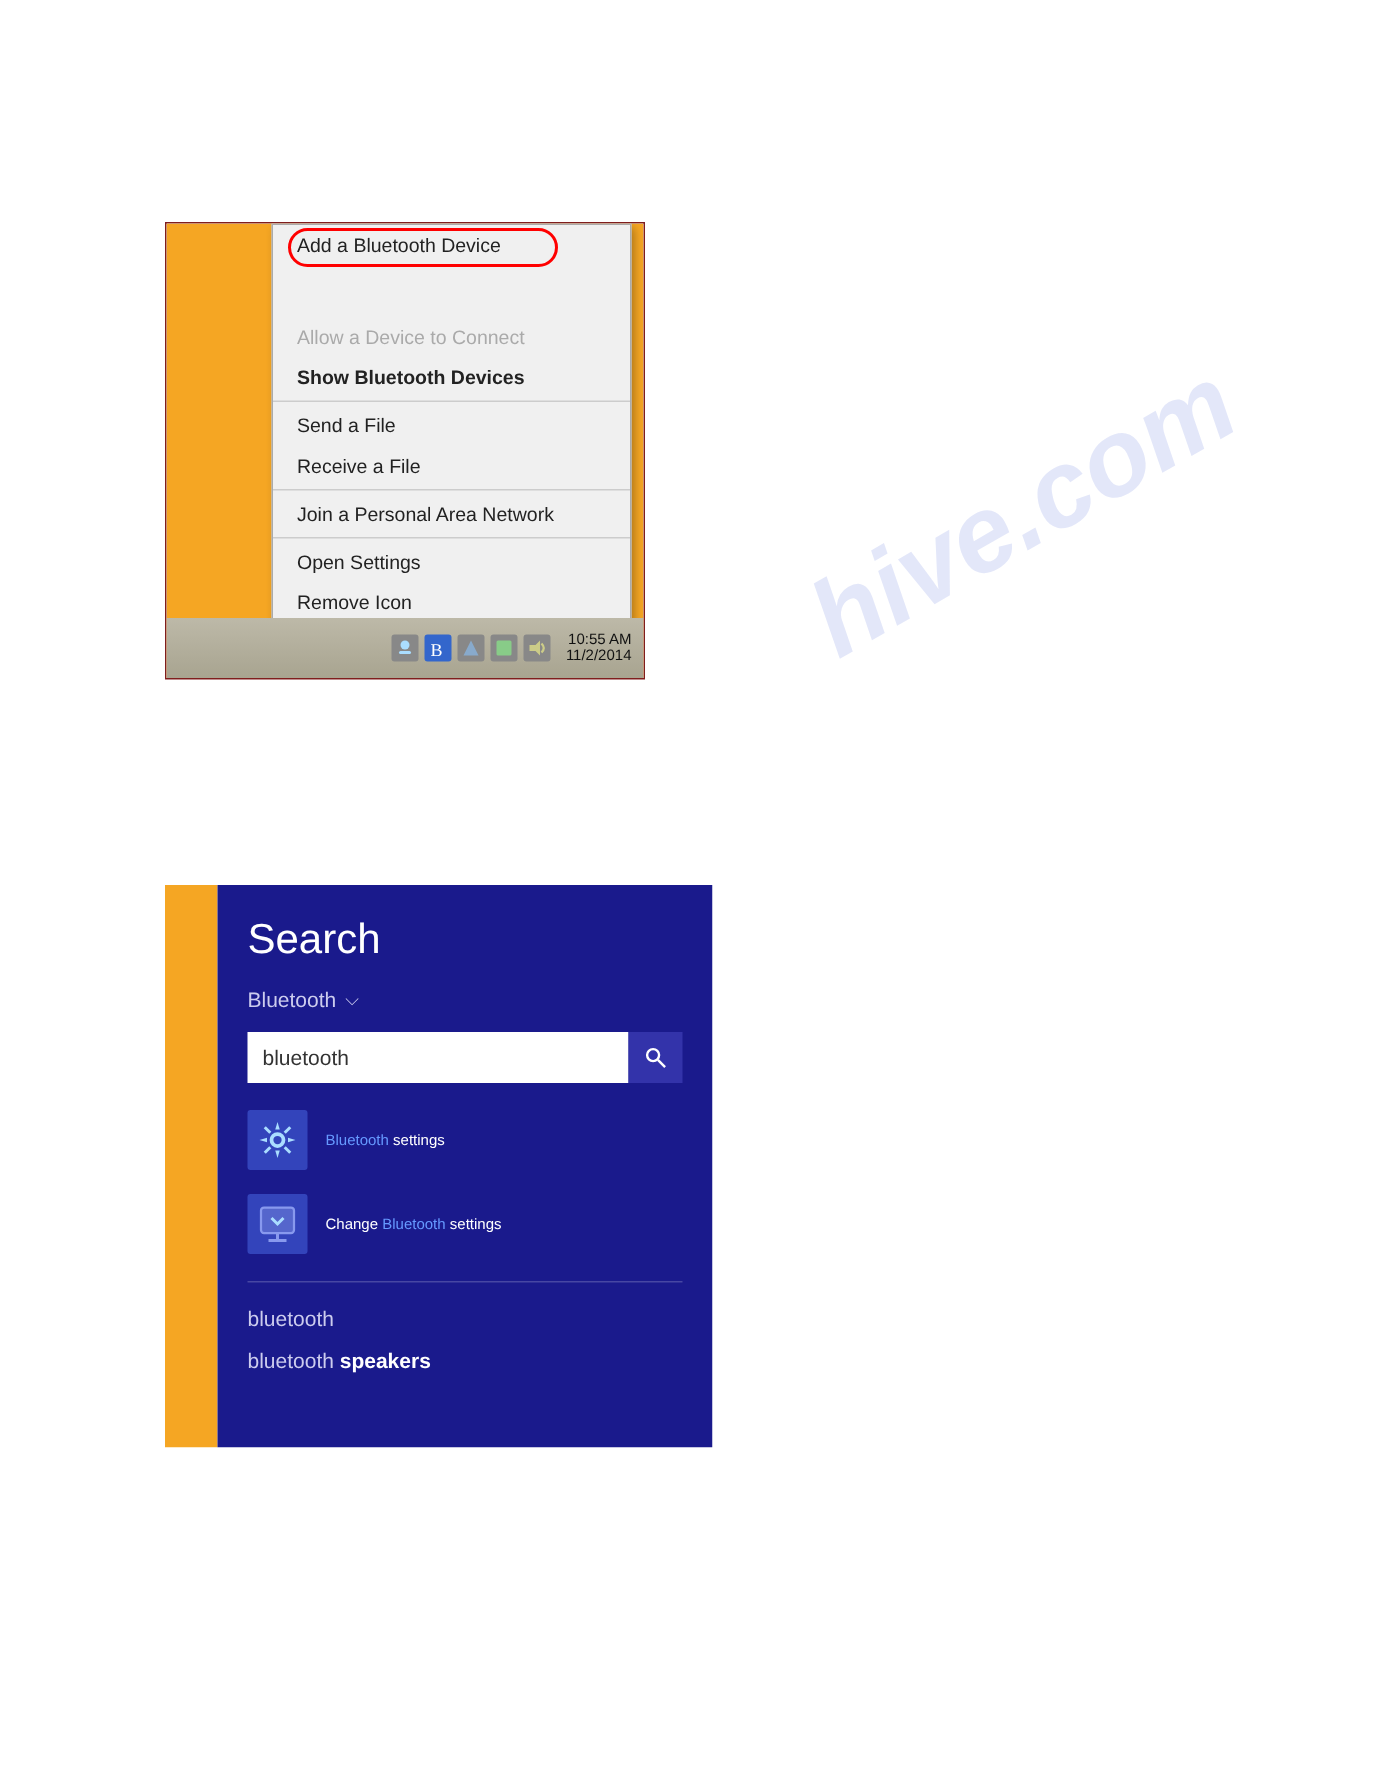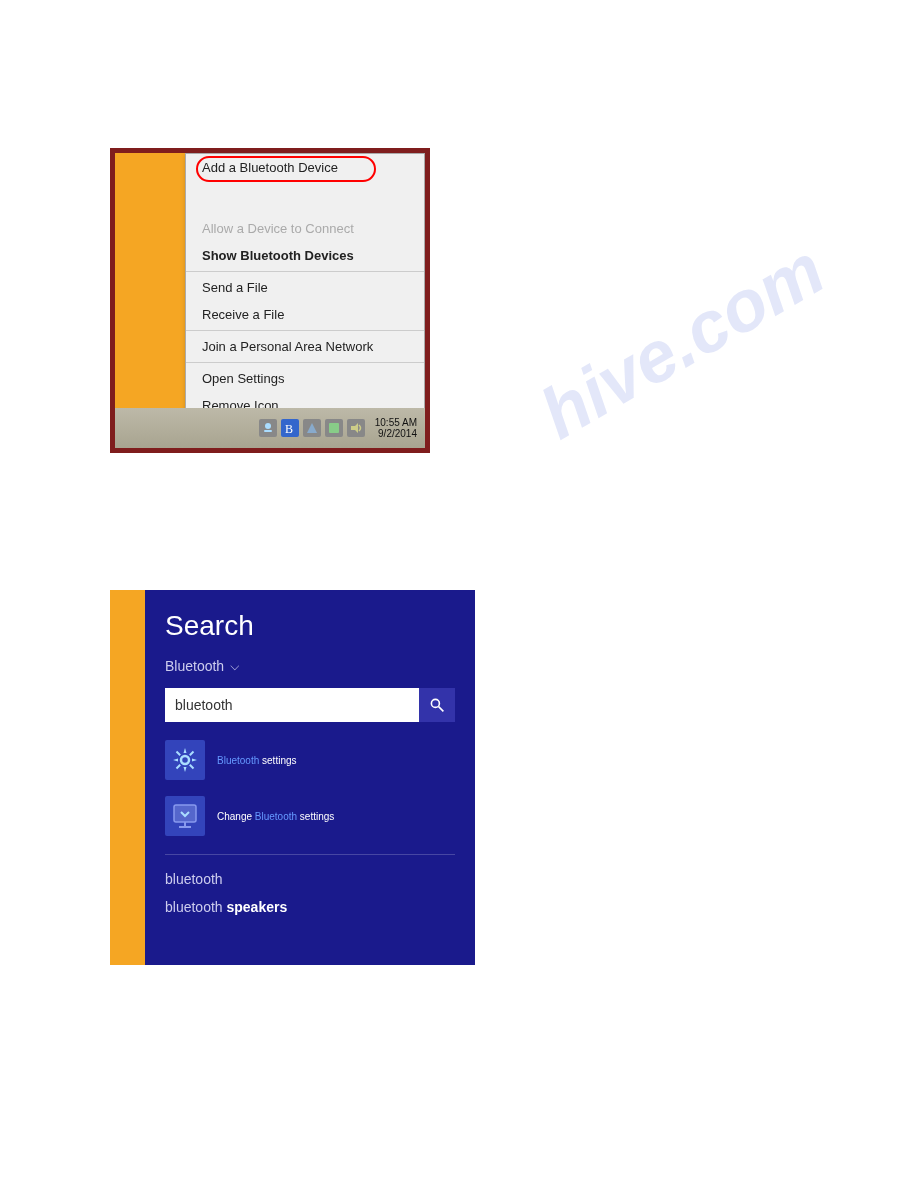--- a/index.html
+++ b/index.html
@@ -27,21 +27,21 @@
       z-index: 10;
     }
 
     
     .screenshot1 {
       position: absolute;
       top: 148px;
       left: 110px;
       width: 320px;
       height: 305px;
-      border: 5px solid #7f1d1d;
+      border: 1px solid #7f1d1d;
       overflow: hidden;
     }
 
     .ss1-bg {
       position: absolute;
       top: 0; left: 0;
       width: 100%; height: 100%;
       background: #f5a623;
     }
 
@@ -333,21 +333,21 @@
       </svg>
     </div>
     <div class="taskbar-icon">
       <svg width="14" height="14" viewBox="0 0 14 14">
         <polygon points="2,5 6,5 9,2 9,12 6,9 2,9" fill="#cccc88"></polygon>
         <path d="M10,4 Q13,7 10,10" stroke="#cccc88" stroke-width="1.5" fill="none"></path>
       </svg>
     </div>
     <div class="taskbar-time">
       <div>10:55 AM</div>
-      <div>9/2/2014</div>
+      <div>11/2/2014</div>
     </div>
   </div>
 </div>
 
 <div class="screenshot2">
 
   <div class="ss2-left-bar"></div>
 
   <div class="ss2-main">
 

